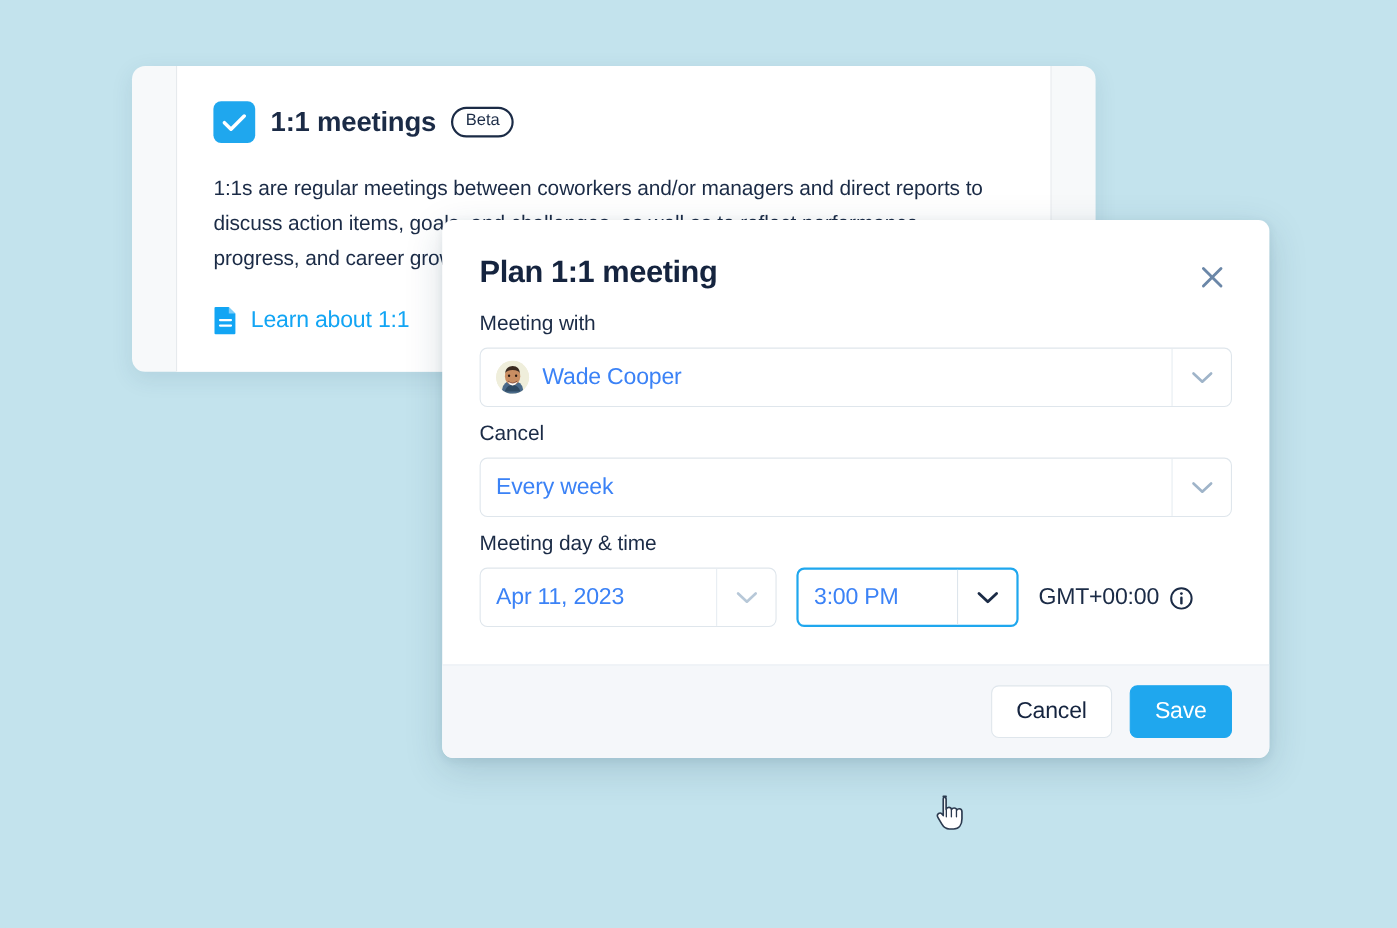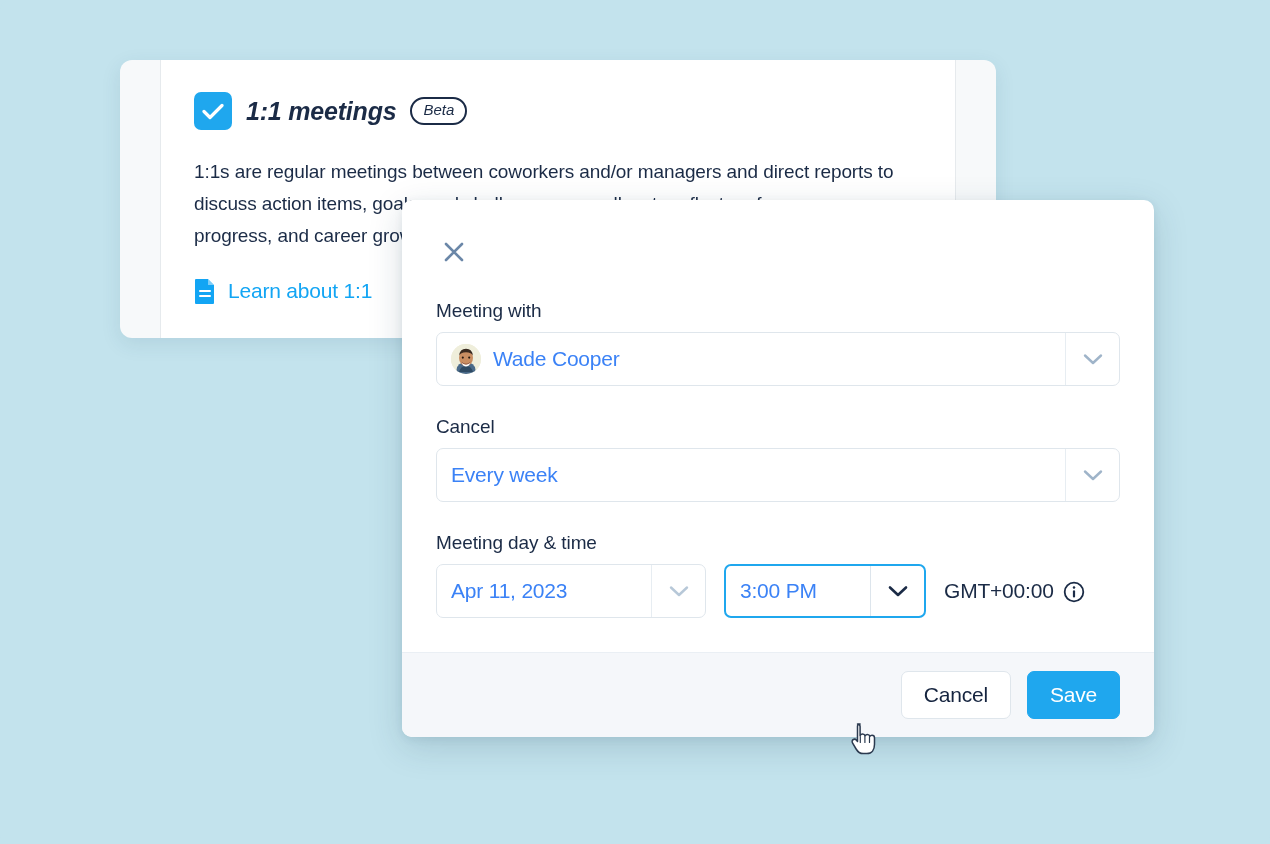--- a/index.html
+++ b/index.html
@@ -52,21 +52,20 @@
     left: 74px;
     top: 32px;
     right: 30px;
   }
 
   .feature-head {
     display: flex;
     align-items: center;
     gap: 14px;
     height: 38px;
-    font-style: italic;
   }
   .checkbox {
     width: 38px;
     height: 38px;
     border-radius: 7px;
     background: #1fa7ee;
     display: flex;
     align-items: center;
     justify-content: center;
     flex: 0 0 auto;
@@ -146,21 +145,21 @@
     line-height: 0;
     margin-top: 2px;
   }
 
   .field-label {
     font-size: 19px;
     color: #1b2b46;
     margin-bottom: 10px;
     letter-spacing: -0.1px;
   }
-  .field-block { margin-top: 30px; }
+  .field-block { margin-top: 14px; }
 
   .select-box {
     position: relative;
     height: 54px;
     border: 1px solid #dfe6ec;
     border-radius: 7px;
     background: #fff;
     display: flex;
     align-items: center;
     padding: 0 0 0 14px;
@@ -312,20 +311,21 @@
         <span>Learn about 1:1</span>
       </a>
 
     </div>
   </div>
 
   <div id="modal">
     <div class="modal-body">
 
       <div class="modal-header">
+        <div class="modal-title">Plan 1:1 meeting</div>
         <button class="close-btn">
           <svg width="28" height="28" viewBox="0 0 28 28">
             <path d="M6 6 L22 22 M22 6 L6 22" stroke="#6b87a8" stroke-width="2.6" stroke-linecap="round"></path>
           </svg>
         </button>
       </div>
 
       <div class="field-block">
         <div class="field-label">Meeting with</div>
         <div class="select-box">

